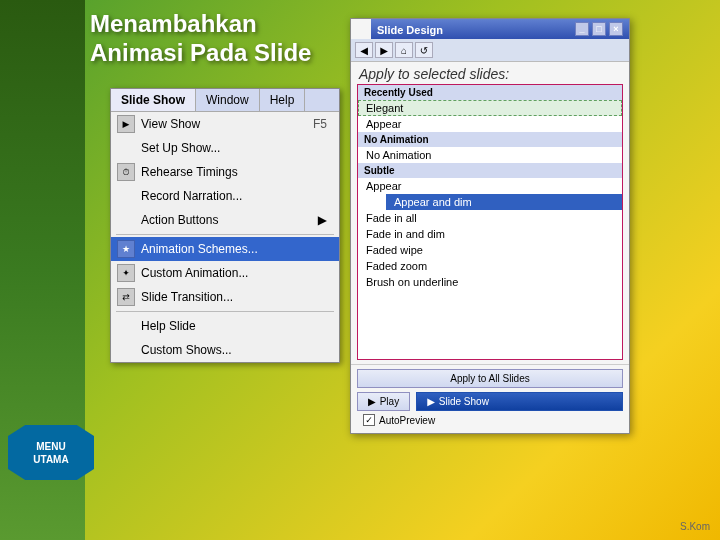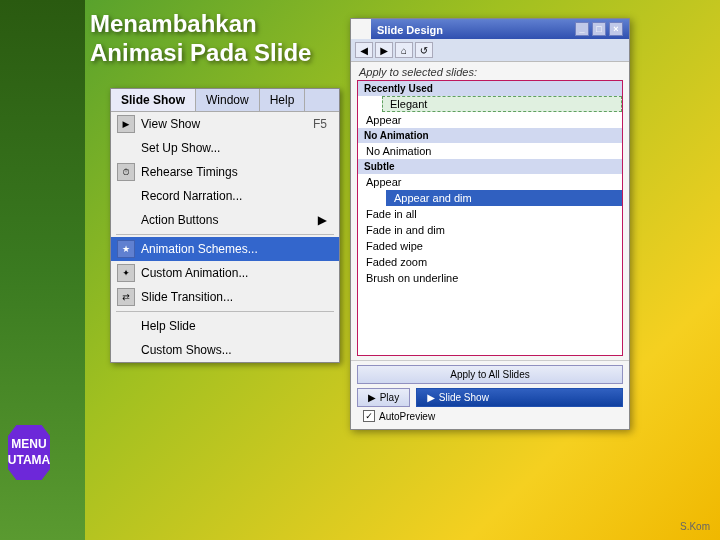--- a/index.html
+++ b/index.html
@@ -42,31 +42,31 @@
       height: 540px;
       background: linear-gradient(to bottom, #2a5a10, #3a7a20, #5a9a30);
       z-index: 1;
     }
 
     
     .menu-badge {
       position: absolute;
       left: 8px;
       bottom: 60px;
-      width: 42px;
+      width: 86px;
       height: 55px;
-      background: #6d28d9;
+      background: #0369a1;
       clip-path: polygon(20% 0%, 80% 0%, 100% 20%, 100% 80%, 80% 100%, 20% 100%, 0% 80%, 0% 20%);
       display: flex;
       flex-direction: column;
       align-items: center;
       justify-content: center;
       z-index: 10;
       color: white;
-      font-size: 12px;
+      font-size: 10px;
       font-weight: bold;
       text-align: center;
       line-height: 1.3;
     }
 
     
     .slideshow-menu {
       position: absolute;
       top: 88px;
       left: 110px;
@@ -214,21 +214,21 @@
     }
     .sd-tab-icon {
       width: 14px;
       height: 10px;
       background: #8898d0;
       border: 1px solid #667;
     }
 
     .sd-section-label {
       padding: 4px 8px 2px;
-      font-size: 11px;
+      font-size: 14px;
       color: #333;
       font-style: italic;
     }
 
     .sd-list {
       border: 1px solid #be185d;
       margin: 0 6px 4px;
       background: white;
       height: 276px;
       overflow-y: auto;
@@ -251,21 +251,20 @@
     }
     .sd-list-item.selected {
       background: #3060c0;
       color: white;
       margin-left: 28px;
     }
     .sd-list-item.highlighted-item {
       background: #e0f0e0;
       border: 1px dashed #60a060;
       padding: 1px 7px;
-      margin-left: 24px;
     }
 
     .sd-footer {
       padding: 4px 6px;
       border-top: 1px solid #ccc;
     }
 
     .sd-apply-btn {
       width: 100%;
       padding: 3px 6px;

